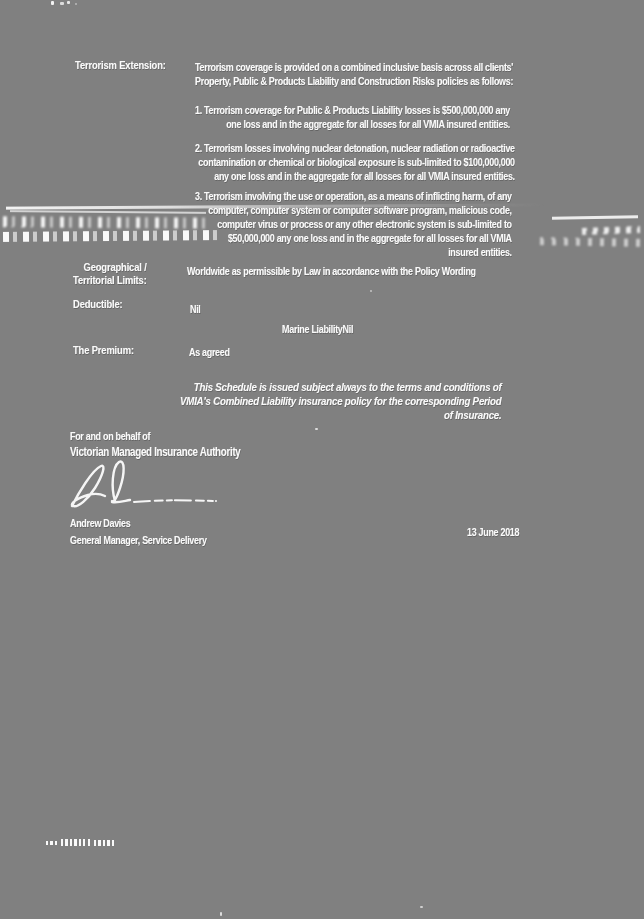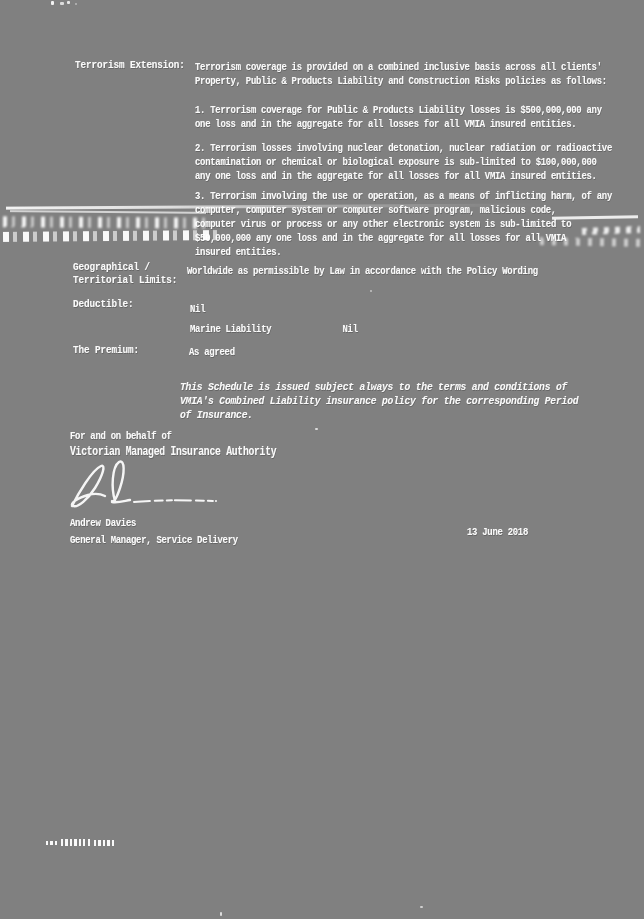--- a/index.html
+++ b/index.html
@@ -1,20 +1,21 @@
 <!DOCTYPE html>
 <html style="--bg: #808080; --ink: #fafafa;"><head>
 <meta charset="utf-8">
 <style>
   :root { --bg:#808080; --ink:#fafafa; }
   html,body { margin:0; padding:0; background:var(--bg); }
   .page {
     position:relative; width:644px; height:919px; overflow:hidden;
     background:var(--bg);
-    font-family:Liberation Mono, monospace;
+    font-family:Liberation Sans, sans-serif;
+    text-align:right;
   }
   .txt {
     position:absolute; color:var(--ink); font-weight:bold;
     text-shadow:0.6px 0.9px 0.5px rgba(84,84,84,0.6), -0.3px -0.4px 0.4px rgba(255,255,255,0.35);
   }
   .body-txt {
     font-size:11px; line-height:14px; letter-spacing:-0.4px;
     white-space:pre; transform:scaleX(0.82); transform-origin:0 0;
   }
   .label {

